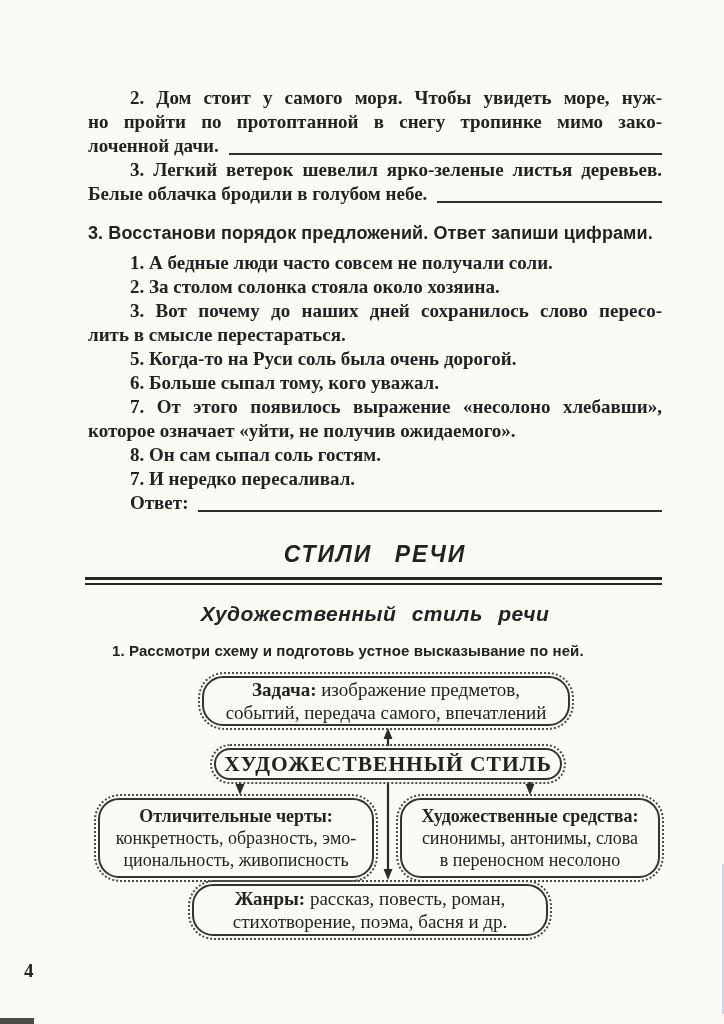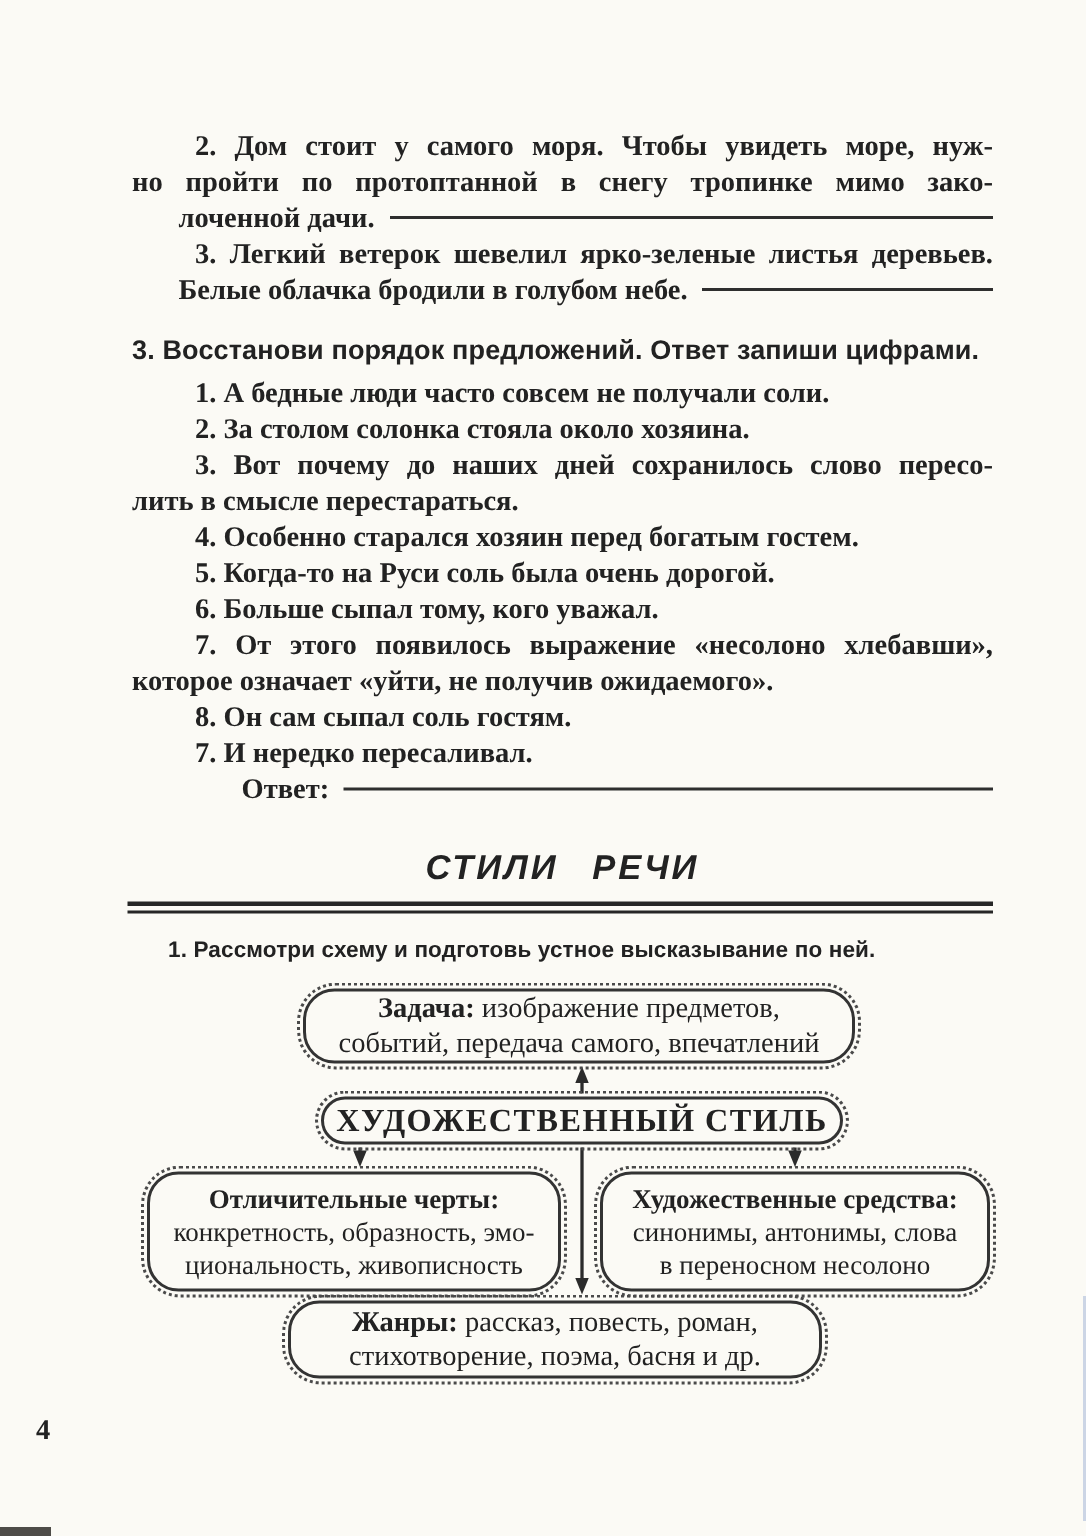--- a/index.html
+++ b/index.html
@@ -8,21 +8,21 @@
     background:#fbfaf5;
     color:#222;
     font-family:"Liberation Serif",serif;
     position:relative;
     overflow:hidden;
   }
   .content{padding:86px 62px 0 88px;}
   .line{font-size:19px;line-height:24px;text-align:left;font-weight:bold;}
   .indent{text-indent:42px;}
   .stretch{text-align:justify;text-align-last:justify;}
-  .flexline{display:flex;align-items:center;margin-left:31px;}
+  .flexline{display:flex;align-items:flex-end;}
   .nowrap{white-space:nowrap;}
   .writein{flex:1 1 auto;border-bottom:2px solid #2e2e2e;margin-left:10px;margin-bottom:3px;height:1px;}
   .h-ex{
     font-family:"Liberation Sans",sans-serif;font-weight:bold;
     font-size:18px;line-height:23px;margin:16px 0 6px;
     letter-spacing:.1px;
   }
   .sec-title{
     font-family:"Liberation Sans",sans-serif;font-weight:bold;font-style:italic;
     font-size:23px;text-align:center;letter-spacing:2px;word-spacing:14px;
@@ -82,35 +82,35 @@
     </div>
   </div>
 
   <div class="h-ex">3. Восстанови порядок предложений. Ответ запиши цифрами.</div>
 
   <div>
     <div class="line indent">1. А бедные люди часто совсем не получали соли.</div>
     <div class="line indent">2. За столом солонка стояла около хозяина.</div>
     <div class="line indent stretch">3. Вот почему до наших дней сохранилось слово пересо-</div>
     <div class="line">лить в смысле перестараться.</div>
-    <div class="line indent">4. Особенно старался хозяин перед богатым гостем.</div>
     <div class="line indent">5. Когда-то на Руси соль была очень дорогой.</div>
     <div class="line indent">6. Больше сыпал тому, кого уважал.</div>
     <div class="line indent stretch">7. От этого появилось выражение «несолоно хлебавши»,</div>
     <div class="line">которое означает «уйти, не получив ожидаемого».</div>
     <div class="line indent">8. Он сам сыпал соль гостям.</div>
     <div class="line indent">7. И нередко пересаливал.</div>
     <div class="line flexline" style="padding-left:42px">
       <span class="nowrap">Ответ:</span>
       <span class="writein"></span>
     </div>
   </div>
 
   <div class="sec-title">СТИЛИ РЕЧИ</div>
   <div class="rule"></div>
+  <div class="sec-sub">Художественный стиль речи</div>
   <div class="task">1. Рассмотри схему и подготовь устное высказывание по ней.</div>
 </div>
 
 <div class="diagram">
 
   <svg class="arrows" width="724" height="272" viewBox="0 0 724 272">
 
     <g>
       <line x1="388" y1="74" x2="388" y2="62" stroke="#2b2b2b" stroke-width="2.2"></line>
       <polygon points="388,56 383.5,67 392.5,67" fill="#2b2b2b"></polygon>

